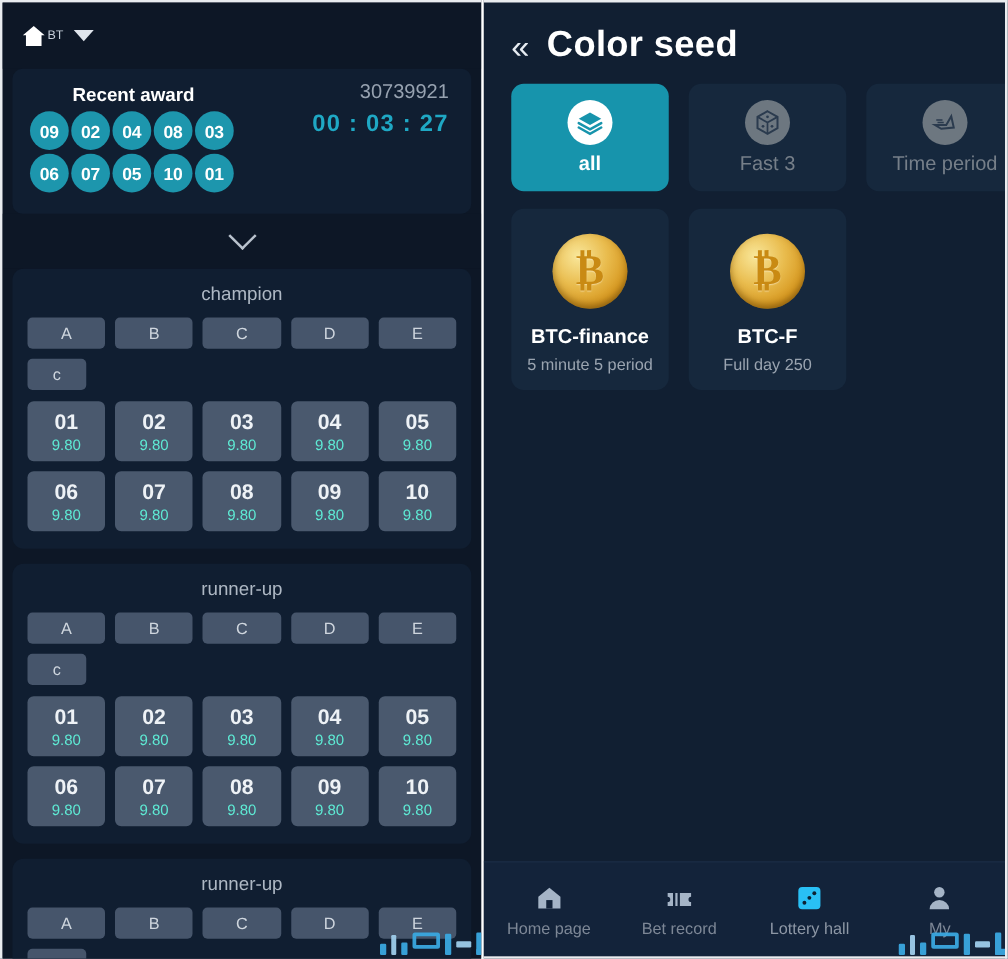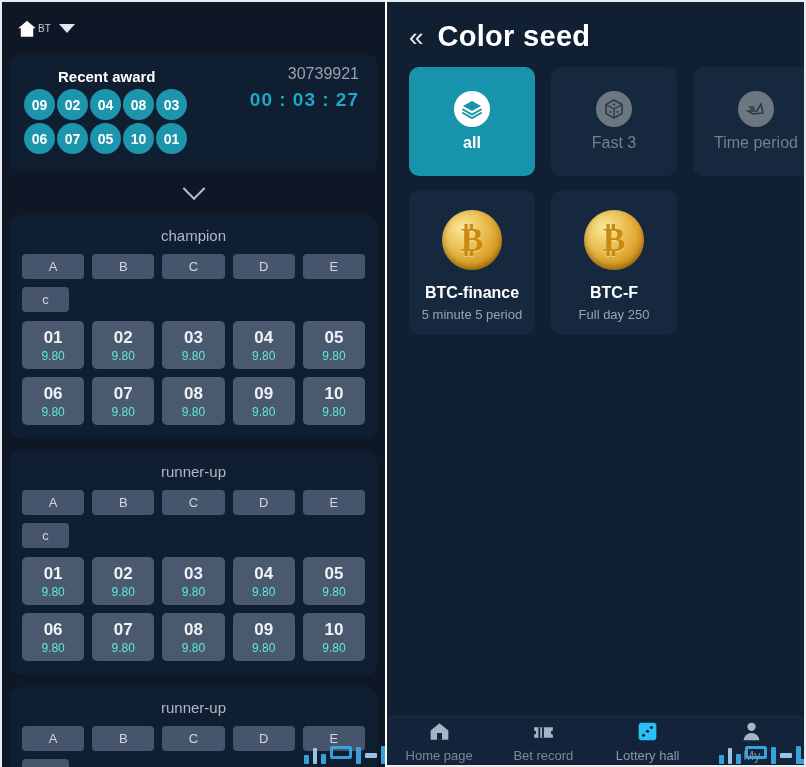--- a/index.html
+++ b/index.html
@@ -156,21 +156,21 @@
     padding: 18px 0 14px 22px;
   }
   .back-chevrons { color:#e7ecf2; font-size:26px; line-height:1; }
   .rp-title { color:#ffffff; font-size:29px; font-weight:bold; letter-spacing:.3px; }
 
   .cat-row {
     display: flex; gap: 16px;
     padding: 0 0 0 22px;
   }
   .cat-tile {
-    width: 126px; height: 109px;
+    width: 126px; height: 86px;
     border-radius: 10px;
     background: #16283d;
     display: flex; flex-direction: column;
     align-items: center; justify-content: center;
     gap: 7px;
     flex: none;
   }
   .cat-tile.active { background: #1794ac; }
   .cat-icon-circle {
     width: 36px; height: 36px; border-radius: 50%;
@@ -204,21 +204,21 @@
     font-family: "Liberation Serif", serif;
     text-shadow: 0 1px 1px rgba(255,255,255,.45);
     filter: blur(0.3px);
   }
   .game-name { color:#ffffff; font-size:16px; font-weight:bold; margin-top:14px; }
   .game-sub { color:#9aa4b0; font-size:13px; margin-top:5px; }
 
   .rp-spacer { flex: 1; }
 
   .bottom-nav {
-    height: 49px;
+    height: 76px;
     background: #13233a;
     display: flex;
     align-items: center;
     border-top: 1px solid #1b2c45;
   }
   .nav-item {
     flex: 1;
     display: flex; flex-direction: column;
     align-items: center; gap: 4px;
   }

